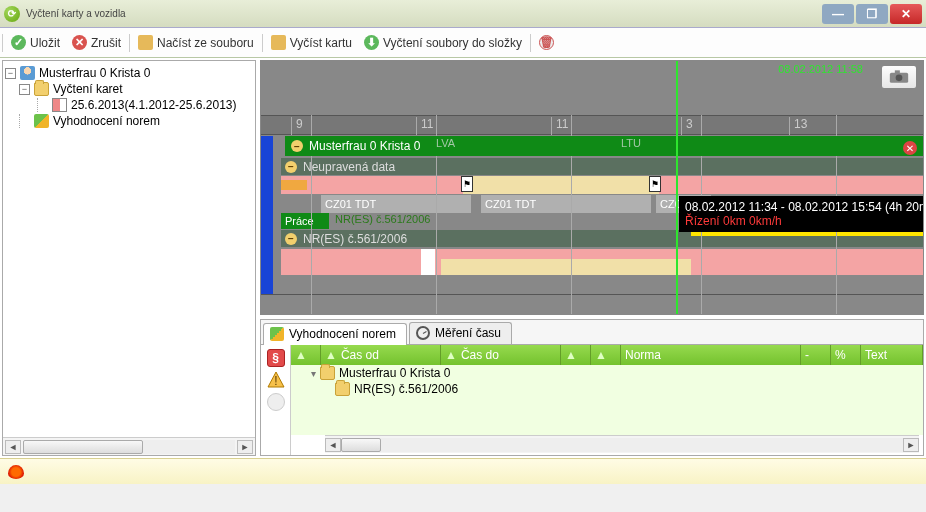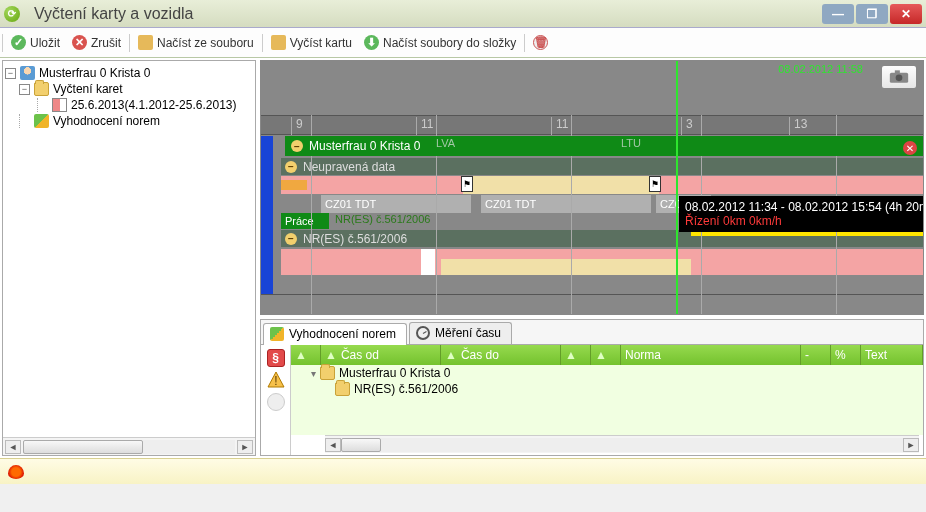--- a/index.html
+++ b/index.html
@@ -1,21 +1,21 @@
 <!DOCTYPE html>
 <html><head>
 <meta charset="utf-8">
 <style>
   * { box-sizing: border-box; margin: 0; padding: 0; font-family: "Segoe UI", Tahoma, sans-serif; font-size: 12px; }
   body { background: #f0f0f0; width: 926px; height: 512px; overflow: hidden; }
 
   
   .titlebar { height: 28px; background: linear-gradient(to bottom, #e8eed8, #d5dcc0); display: flex; align-items: center; padding: 0 4px; border-bottom: 1px solid #aac; }
   .titlebar .app-icon { width: 16px; height: 16px; background: radial-gradient(circle at 30% 30%, #a2d65a, #66a80f); border-radius: 50%; margin-right: 6px; display:flex; align-items:center; justify-content:center; color:#fff; font-size:10px; font-weight:bold;}
-  .titlebar .title { flex: 1; color: #444; font-size: 16px; margin-left: 8px; }
+  .titlebar .title { flex: 1; color: #444; font-size: 10px; }
   .titlebar .win-btn { width: 32px; height: 20px; margin-left: 2px; border-radius: 3px; display:flex; align-items:center; justify-content:center; color:#fff; font-weight:bold;}
   .win-min { background:#8fa8c2; }
   .win-max { background:#8fa8c2; }
   .win-close { background: linear-gradient(to bottom, #e65a5a, #c62828); width:46px; }
 
   
   .toolbar { height: 30px; background: #fdfdfd; border-bottom: 1px solid #b8c8a5; display: flex; align-items: center; padding: 0 6px; gap: 12px; }
   .toolbar .tb-item { display: flex; align-items: center; gap: 4px; color: #333; cursor: pointer; white-space: nowrap; }
   .toolbar .sep { width:1px; height:18px; background:#ccc; margin:0 -4px;}
   .ic { width: 15px; height: 15px; display: inline-flex; align-items: center; justify-content: center; border-radius: 50%; font-size: 11px; font-weight: bold; color: #fff; }
@@ -148,21 +148,21 @@
     <span class="ic ic-folder"></span>
     <span>Načíst ze souboru</span>
   </div>
   <div class="sep"></div>
   <div class="tb-item">
     <span class="ic ic-card"></span>
     <span>Vyčíst kartu</span>
   </div>
   <div class="tb-item">
     <span class="ic ic-save">⬇</span>
-    <span>Načíst soubory do složky</span>
+    <span>Vyčtení soubory do složky</span>
   </div>
   <div class="sep"></div>
   <div class="tb-item">
     <span class="ic" style="background:#eee;border:1px solid #c55;color:#c55;">🗑</span>
   </div>
 </div>
 
 <div class="main">
 
   <div class="left-pane">

